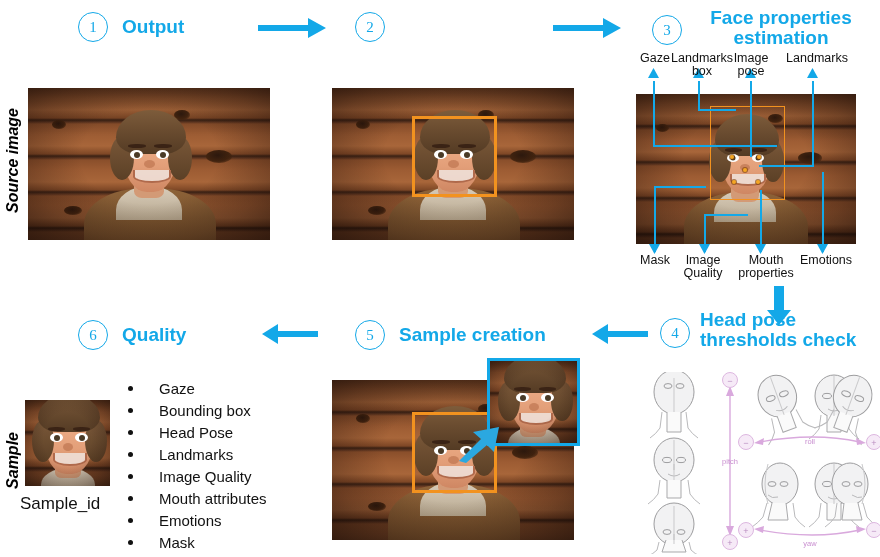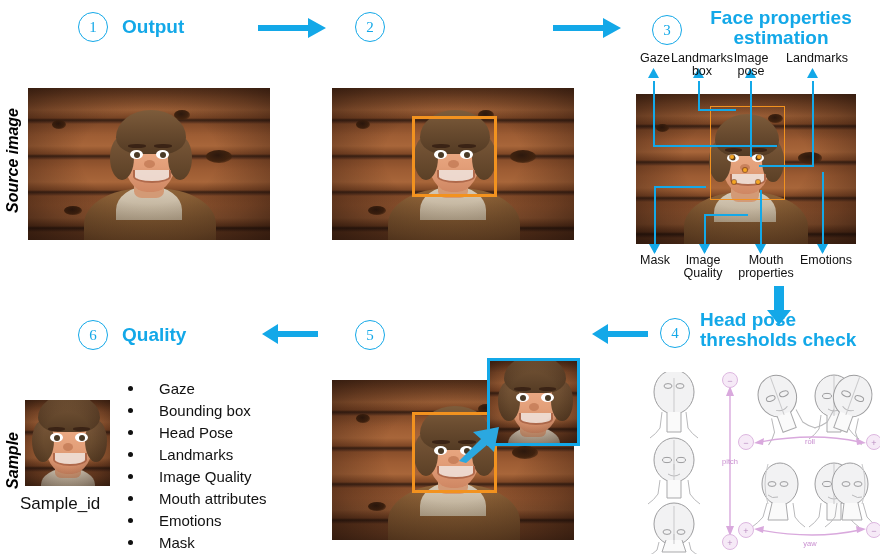--- a/index.html
+++ b/index.html
@@ -322,20 +322,21 @@
   </div>
 
   <div class="arrow" style="left:592px;top:322px;">
     <svg width="56" height="24" viewBox="0 0 56 24">
       <path d="M56 9 L16 9 L16 2 L0 12 L16 22 L16 15 L56 15 Z" fill="#13a8e8"></path>
     </svg>
   </div>
 
   <div class="abs" style="left:355px;top:320px;display:flex;align-items:center;gap:14px;">
     <div class="step-circle">5</div>
+    <div class="step-title">Sample creation</div>
   </div>
 
   <div class="arrow" style="left:262px;top:322px;">
     <svg width="56" height="24" viewBox="0 0 56 24">
       <path d="M56 9 L16 9 L16 2 L0 12 L16 22 L16 15 L56 15 Z" fill="#13a8e8"></path>
     </svg>
   </div>
 
   <div class="abs" style="left:78px;top:320px;display:flex;align-items:center;gap:14px;">
     <div class="step-circle">6</div>

